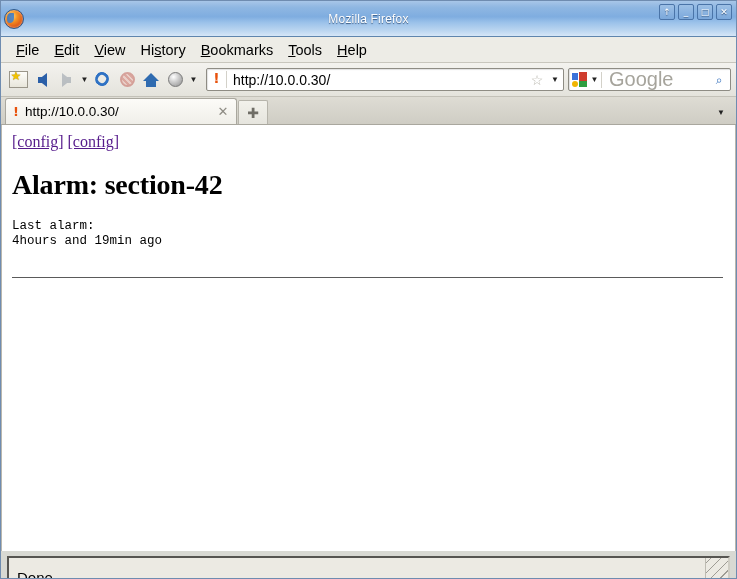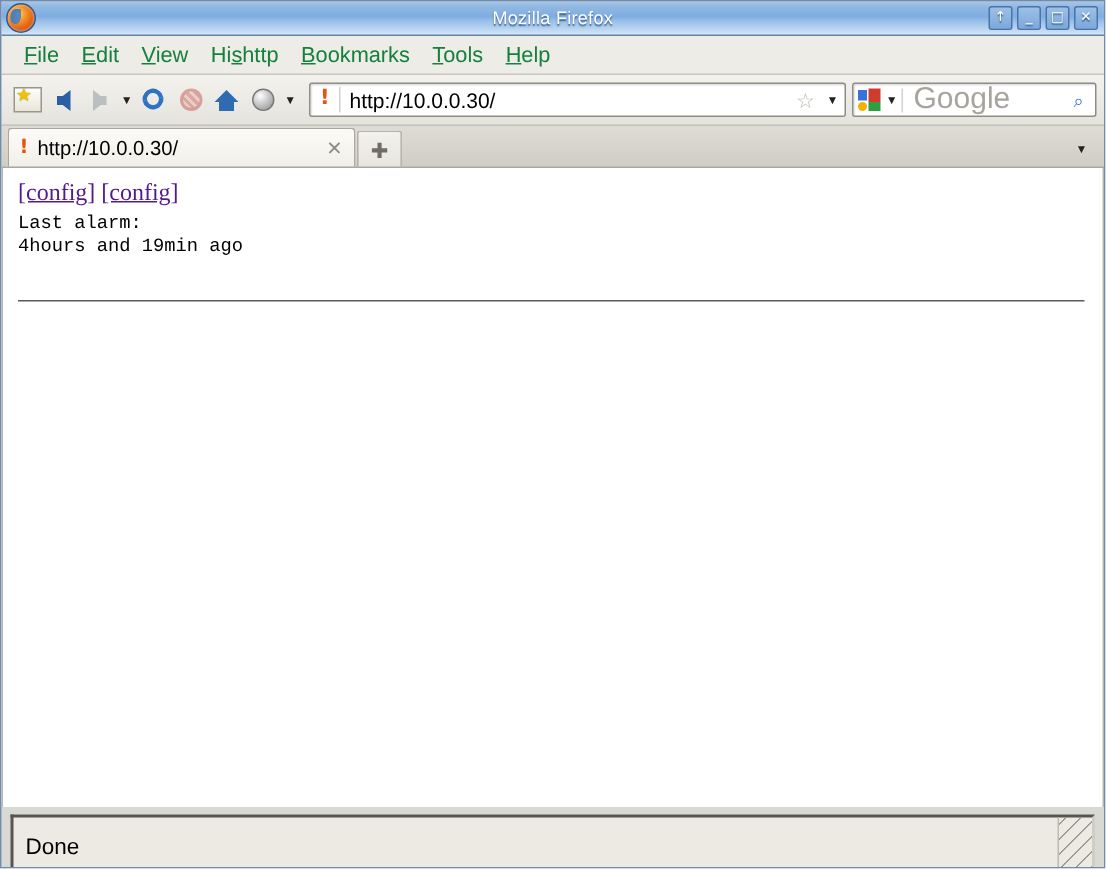--- a/index.html
+++ b/index.html
@@ -16,21 +16,21 @@
     height: 579px;
     overflow: hidden;
     background: #d8d9d3;
     border: 1px solid #6f8cb0;
     box-sizing: border-box;
   }
 
   
   .titlebar {
     position: relative;
-    height: 23px;
+    height: 36px;
     background: linear-gradient(to bottom,
         #a8c6e8 0%, #8fb7e2 18%, #7fade0 45%,
         #9cc2ea 62%, #bcd6f0 85%, #d6e6f7 100%);
     border-bottom: 1px solid #5f85ad;
     display: flex;
     align-items: center;
     box-sizing: border-box;
   }
   .ff-logo {
     width: 18px;
@@ -90,21 +90,21 @@
     height: 26px;
     background: #edece6;
     border-bottom: 1px solid #c8c6bd;
     display: flex;
     align-items: center;
     padding-left: 8px;
     box-sizing: border-box;
   }
   .menu-item {
     font-size: 14.5px;
-    color: #15803d;
+    color: #000000;
     padding: 2px 8px 2px 7px;
     white-space: nowrap;
     font-family: "Liberation Sans", sans-serif;
   }
   .menu-item u { text-decoration: underline; }
 
   
   .navbar {
     height: 34px;
     background: linear-gradient(to bottom, #f3f2ee, #e4e3dc);
@@ -502,21 +502,21 @@
       <div class="winbtn">_</div>
       <div class="winbtn">□</div>
       <div class="winbtn">✕</div>
     </div>
   </div>
 
   <div class="menubar">
     <div class="menu-item"><span></span><u>F</u><span>ile</span></div>
     <div class="menu-item"><span></span><u>E</u><span>dit</span></div>
     <div class="menu-item"><span></span><u>V</u><span>iew</span></div>
-    <div class="menu-item"><span>Hi</span><u>s</u><span>http</span></div>
+    <div class="menu-item"><span>Hi</span><u>s</u><span>tory</span></div>
     <div class="menu-item"><span></span><u>B</u><span>ookmarks</span></div>
     <div class="menu-item"><span></span><u>T</u><span>ools</span></div>
     <div class="menu-item"><span></span><u>H</u><span>elp</span></div>
   </div>
 
   <div class="navbar">
     <div class="tb-icon">
       <div class="ico-bookmarkpage"></div>
     </div>
     <div class="tb-icon">
@@ -571,20 +571,21 @@
     <div class="tablist-btn">▼</div>
   </div>
 
   <div class="content">
     <div class="page-inner">
       <div class="links-row">
         <a href="#">[config]</a>
         <span> </span>
         <a href="#">[config]</a>
       </div>
+      <div class="page-h1">Alarm: section-42</div>
       <div class="mono-block">Last alarm:
 4hours and 19min ago</div>
       <hr class="page-hr">
     </div>
   </div>
 
   <div class="statusbar-wrap">
     <div class="statusbar">
       <div class="status-text">Done</div>
       <div class="resize-grip"></div>

